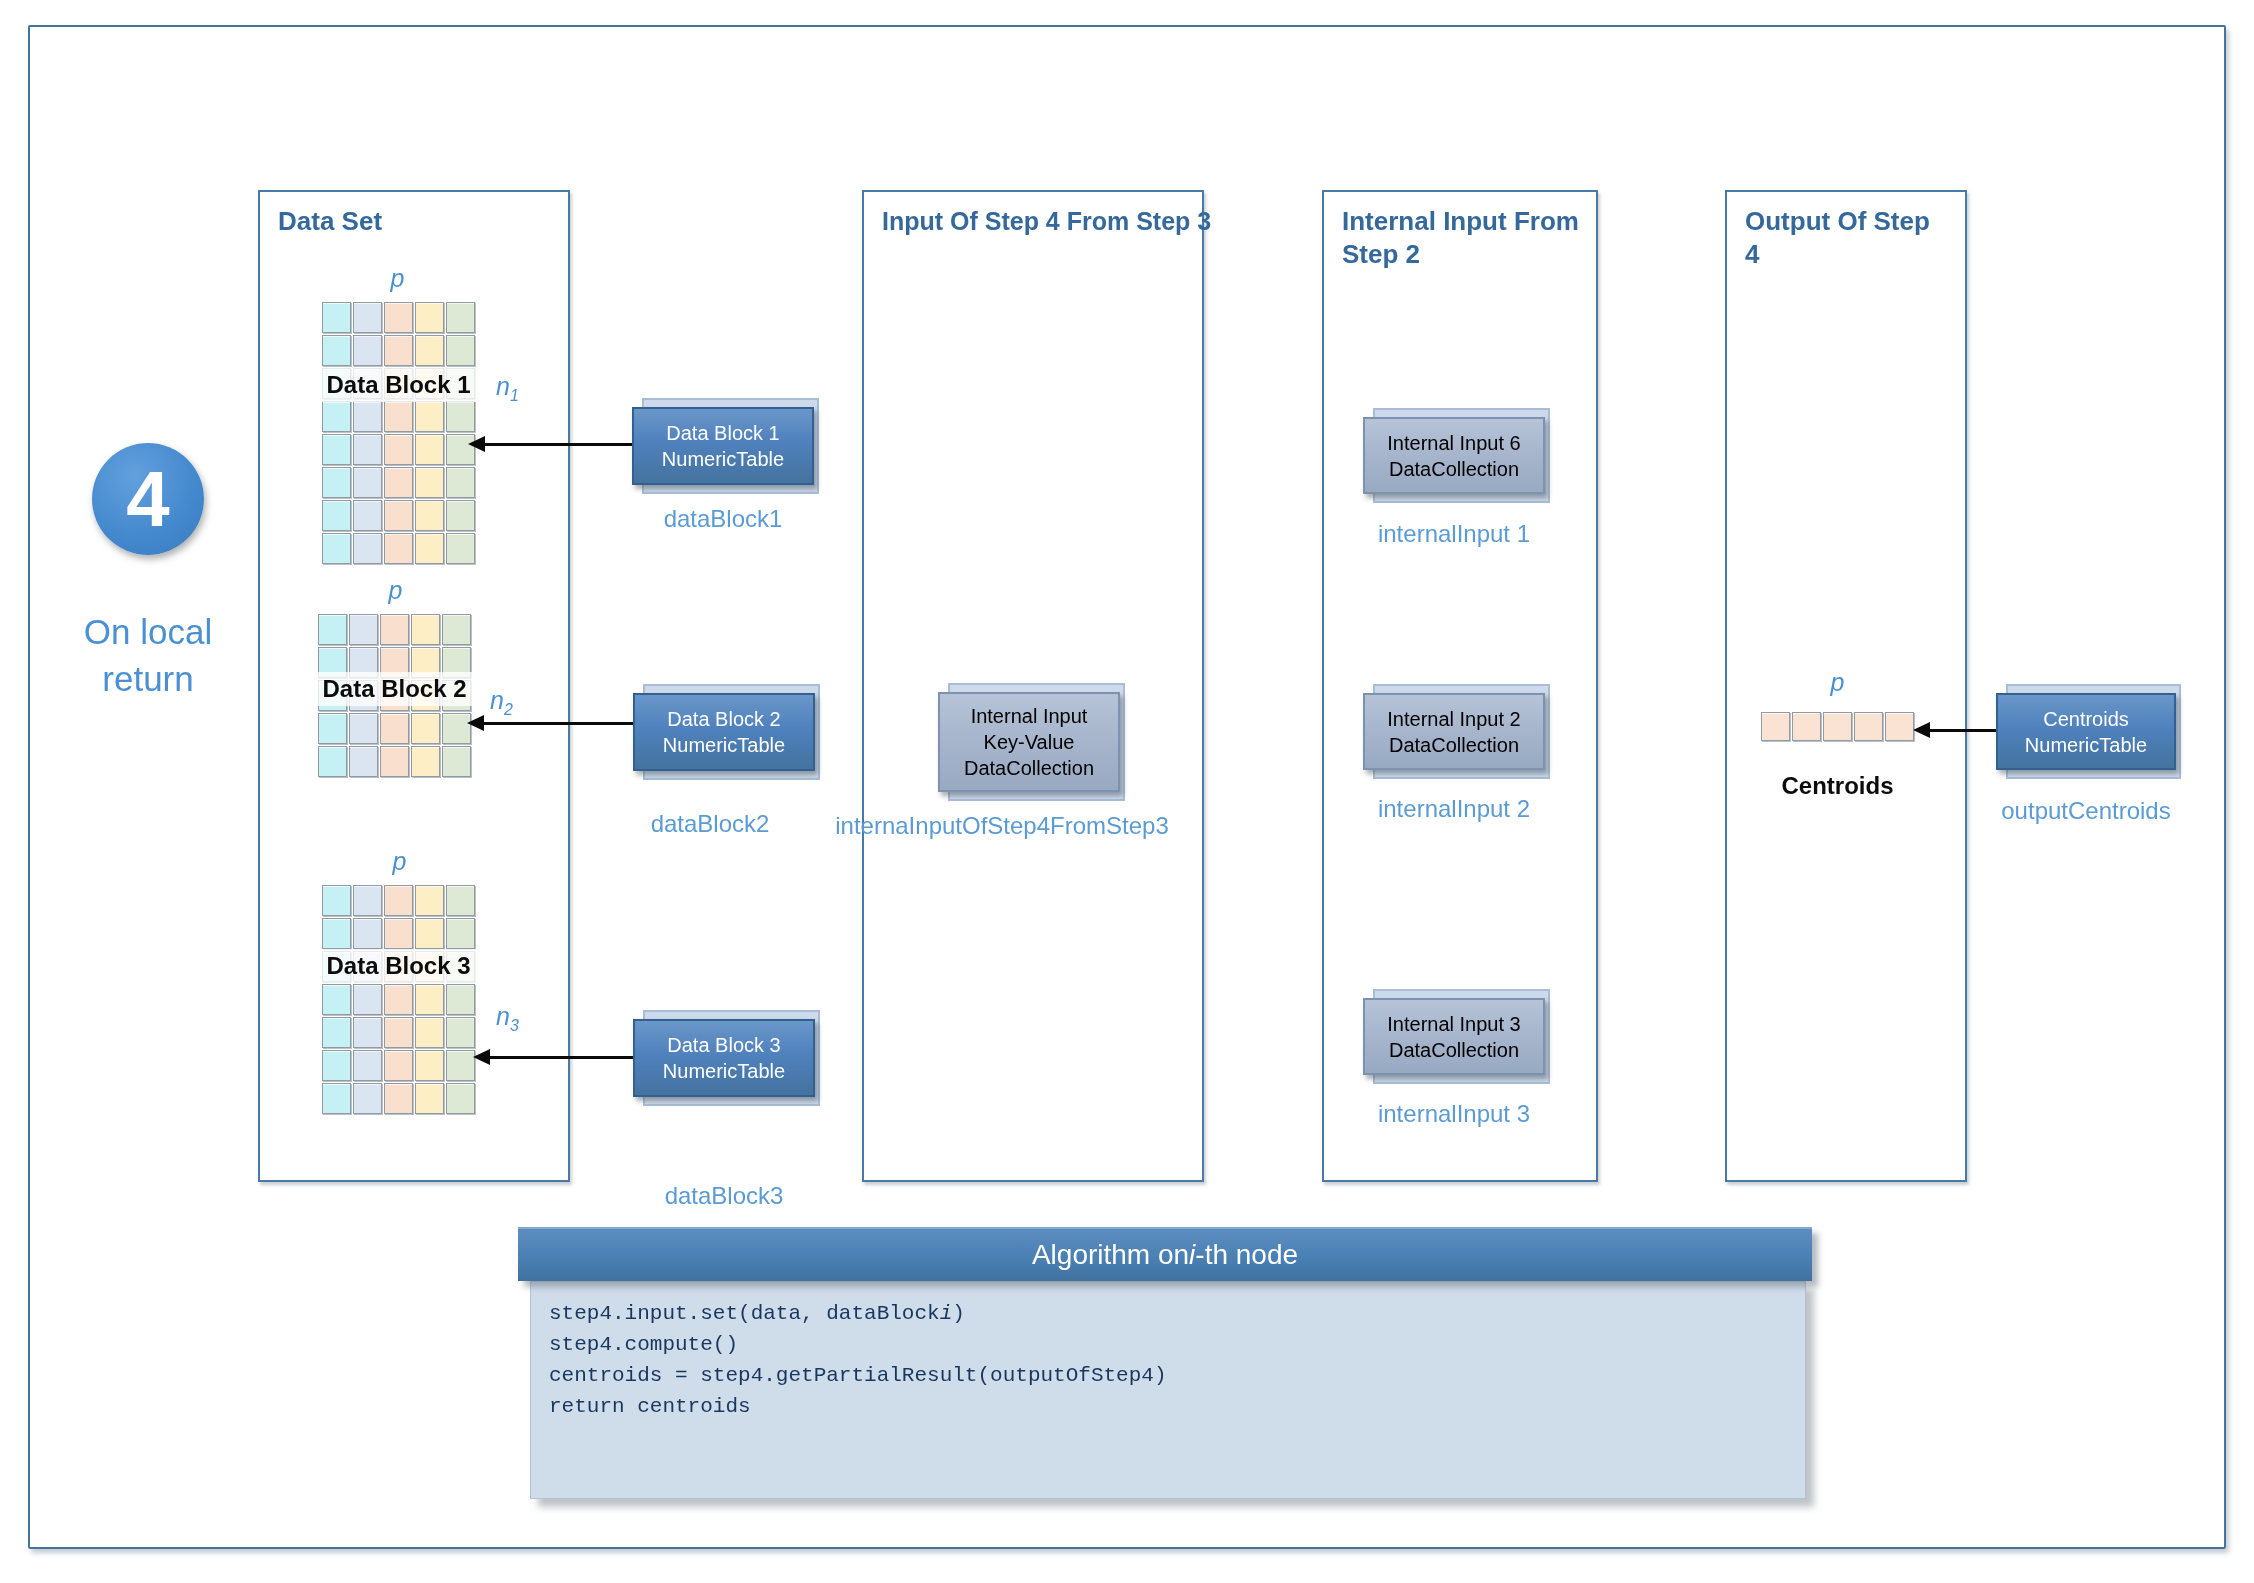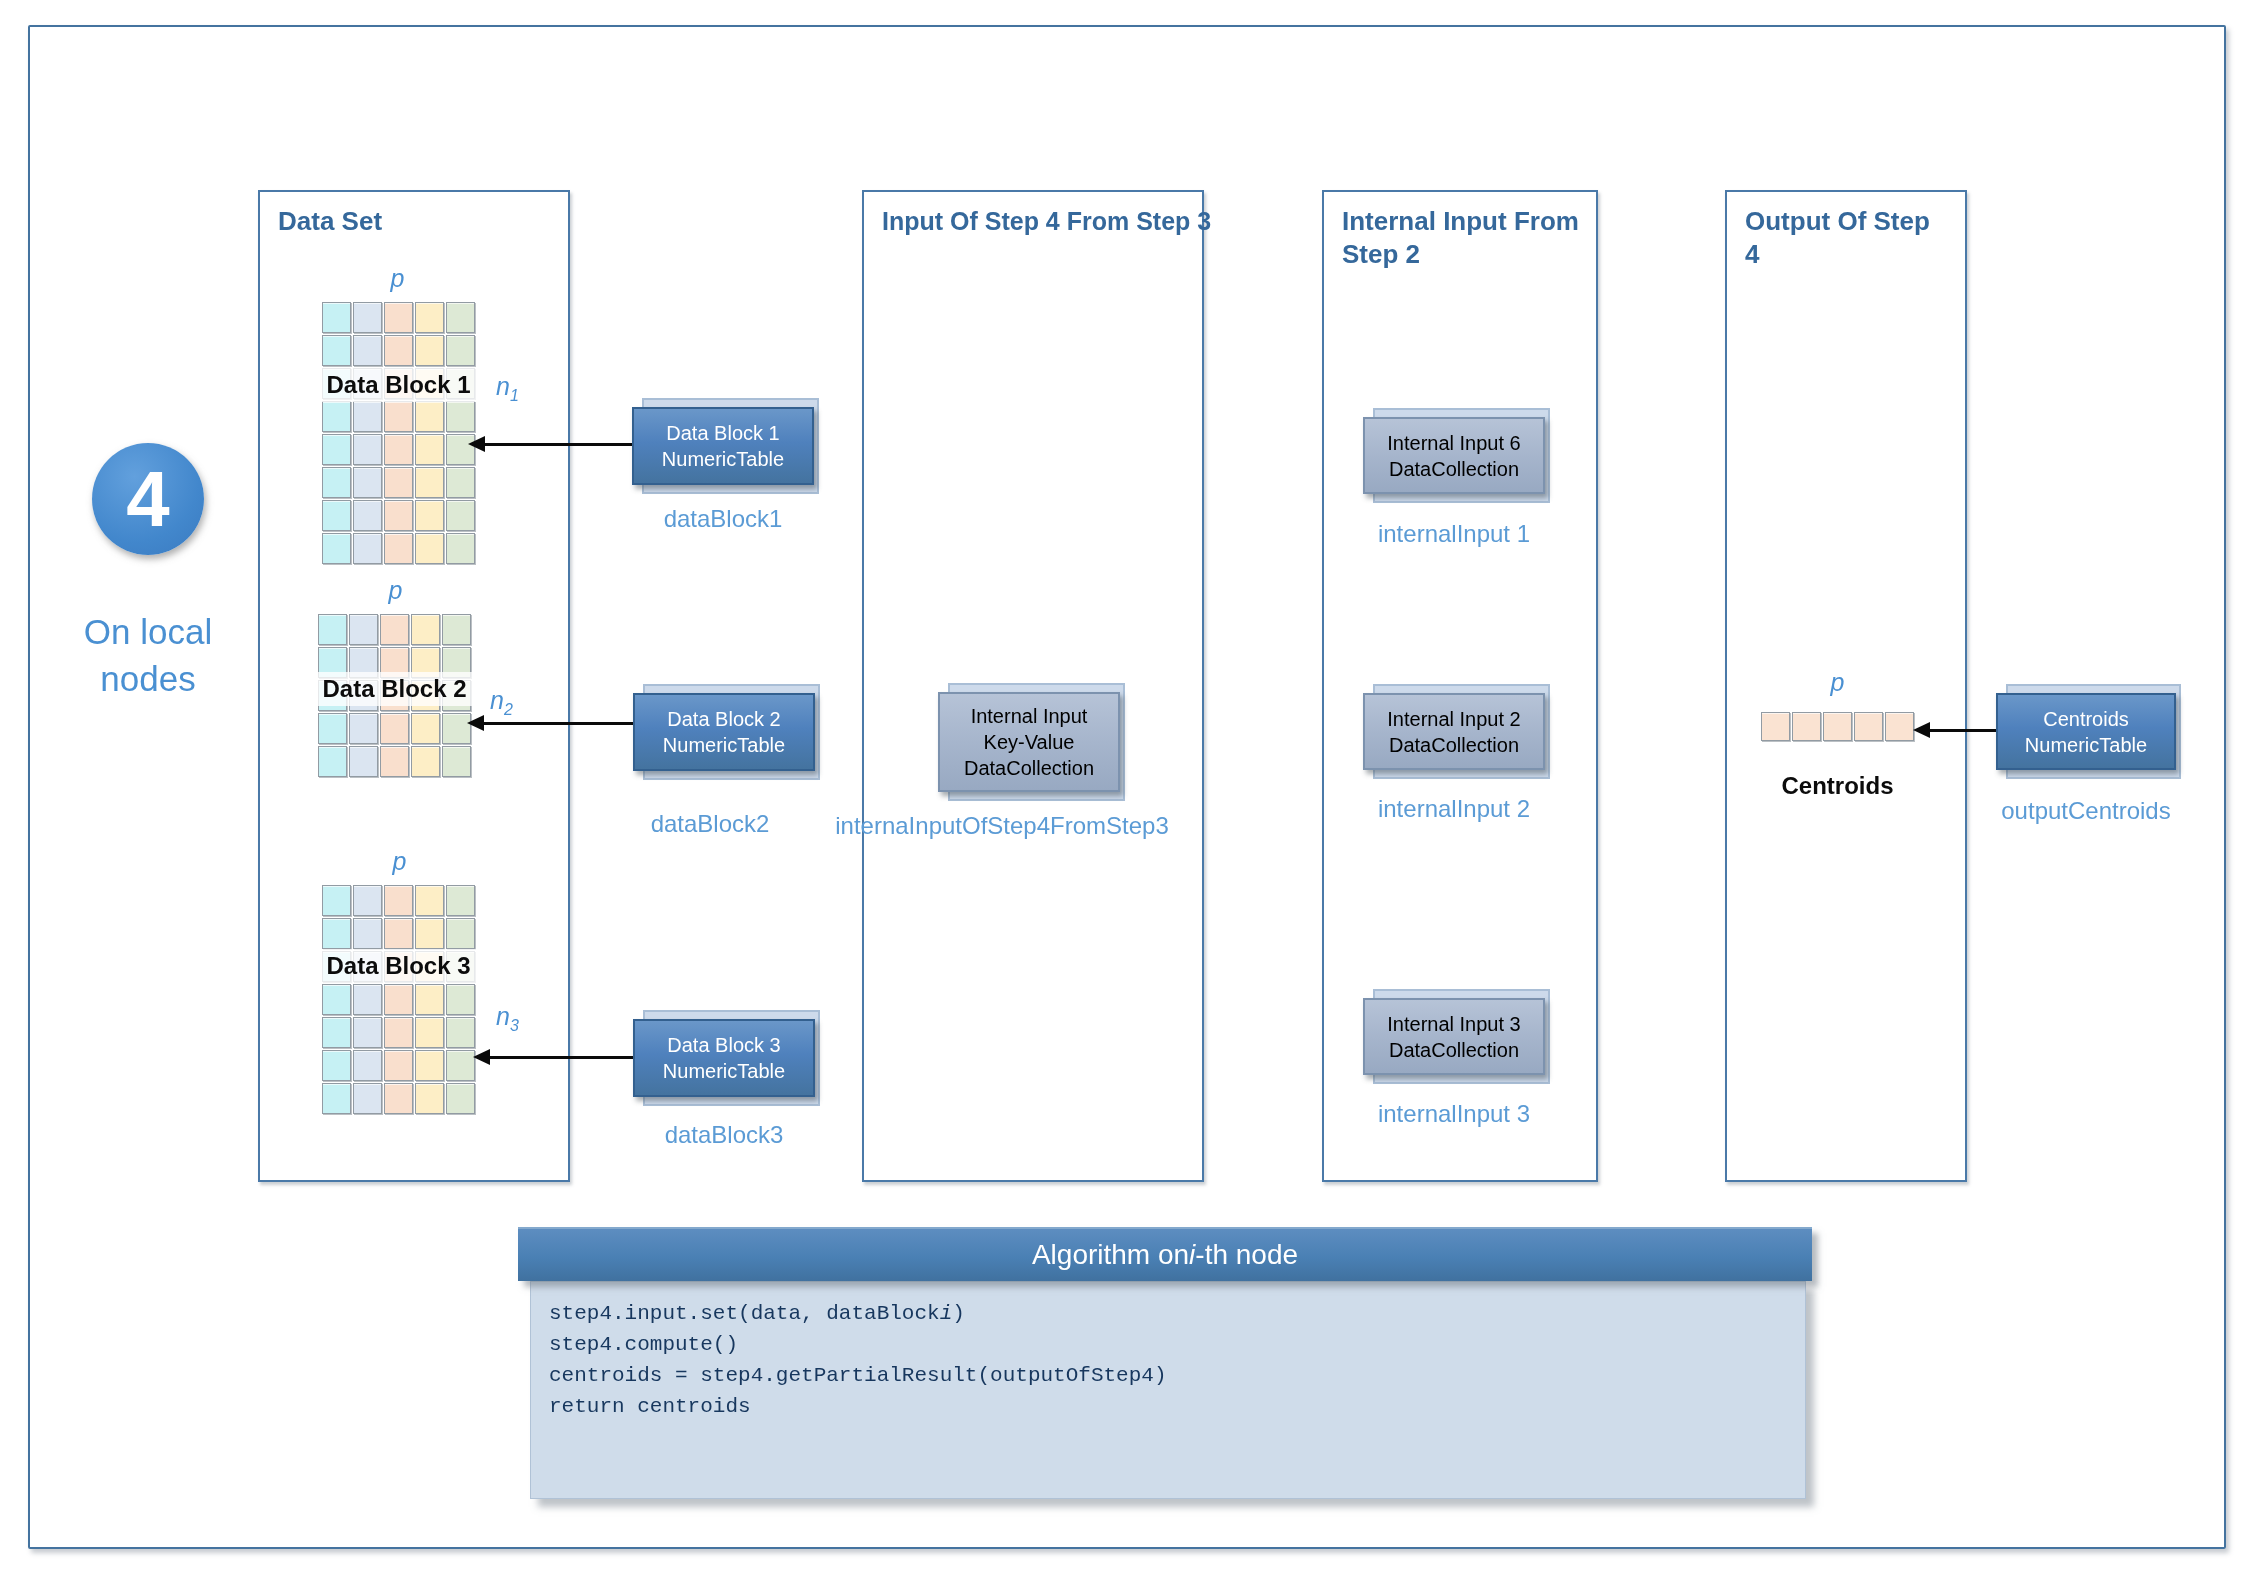--- a/index.html
+++ b/index.html
@@ -75,21 +75,21 @@
 
 <div id="canvas">
 
   <div class="frame"></div>
 
   <div class="badge">
     <span>4</span>
   </div>
   <div class="badge-caption">
     <div>On local</div>
-    <div>nodes</div>
+    <div>return</div>
   </div>
 
   <div class="panel" style="left:258px;top:190px;width:308px;height:988px;">
     <div class="panel-title">Data Set</div>
 
     <div class="dim center" style="left:60px;top:72px;width:155px;">p</div>
     <div class="block-wrap" style="left:62px;top:110px;">
       <div class="cellgrid" style="grid-template-columns: repeat(5, 29px);">
           <div class="cell" style="background: rgb(198, 241, 244);"></div>
           <div class="cell" style="background: rgb(219, 229, 241);"></div>
@@ -231,21 +231,21 @@
   </div>
   <div class="var-label" style="left:599px;top:792px;width:222px;margin-top:18px;">dataBlock2</div>
 
   <div class="stack" style="left:633px;top:1019px;width:182px;height:78px;">
     <div class="back"></div>
     <div class="face blue">
       <div>Data Block 3</div>
       <div>NumericTable</div>
     </div>
   </div>
-  <div class="var-label" style="left:613px;top:1121px;width:222px;">dataBlock3</div>
+  <div class="var-label" style="left:613px;top:1182px;width:222px;">dataBlock3</div>
 
   <div class="panel" style="left:862px;top:190px;width:338px;height:988px;">
     <div class="panel-title nowrap">Input Of Step 4 From Step 3</div>
   </div>
   <div class="stack" style="left:938px;top:692px;width:182px;height:100px;">
     <div class="back"></div>
     <div class="face gray">
       <div>Internal Input</div>
       <div>Key-Value</div>
       <div>DataCollection</div>

